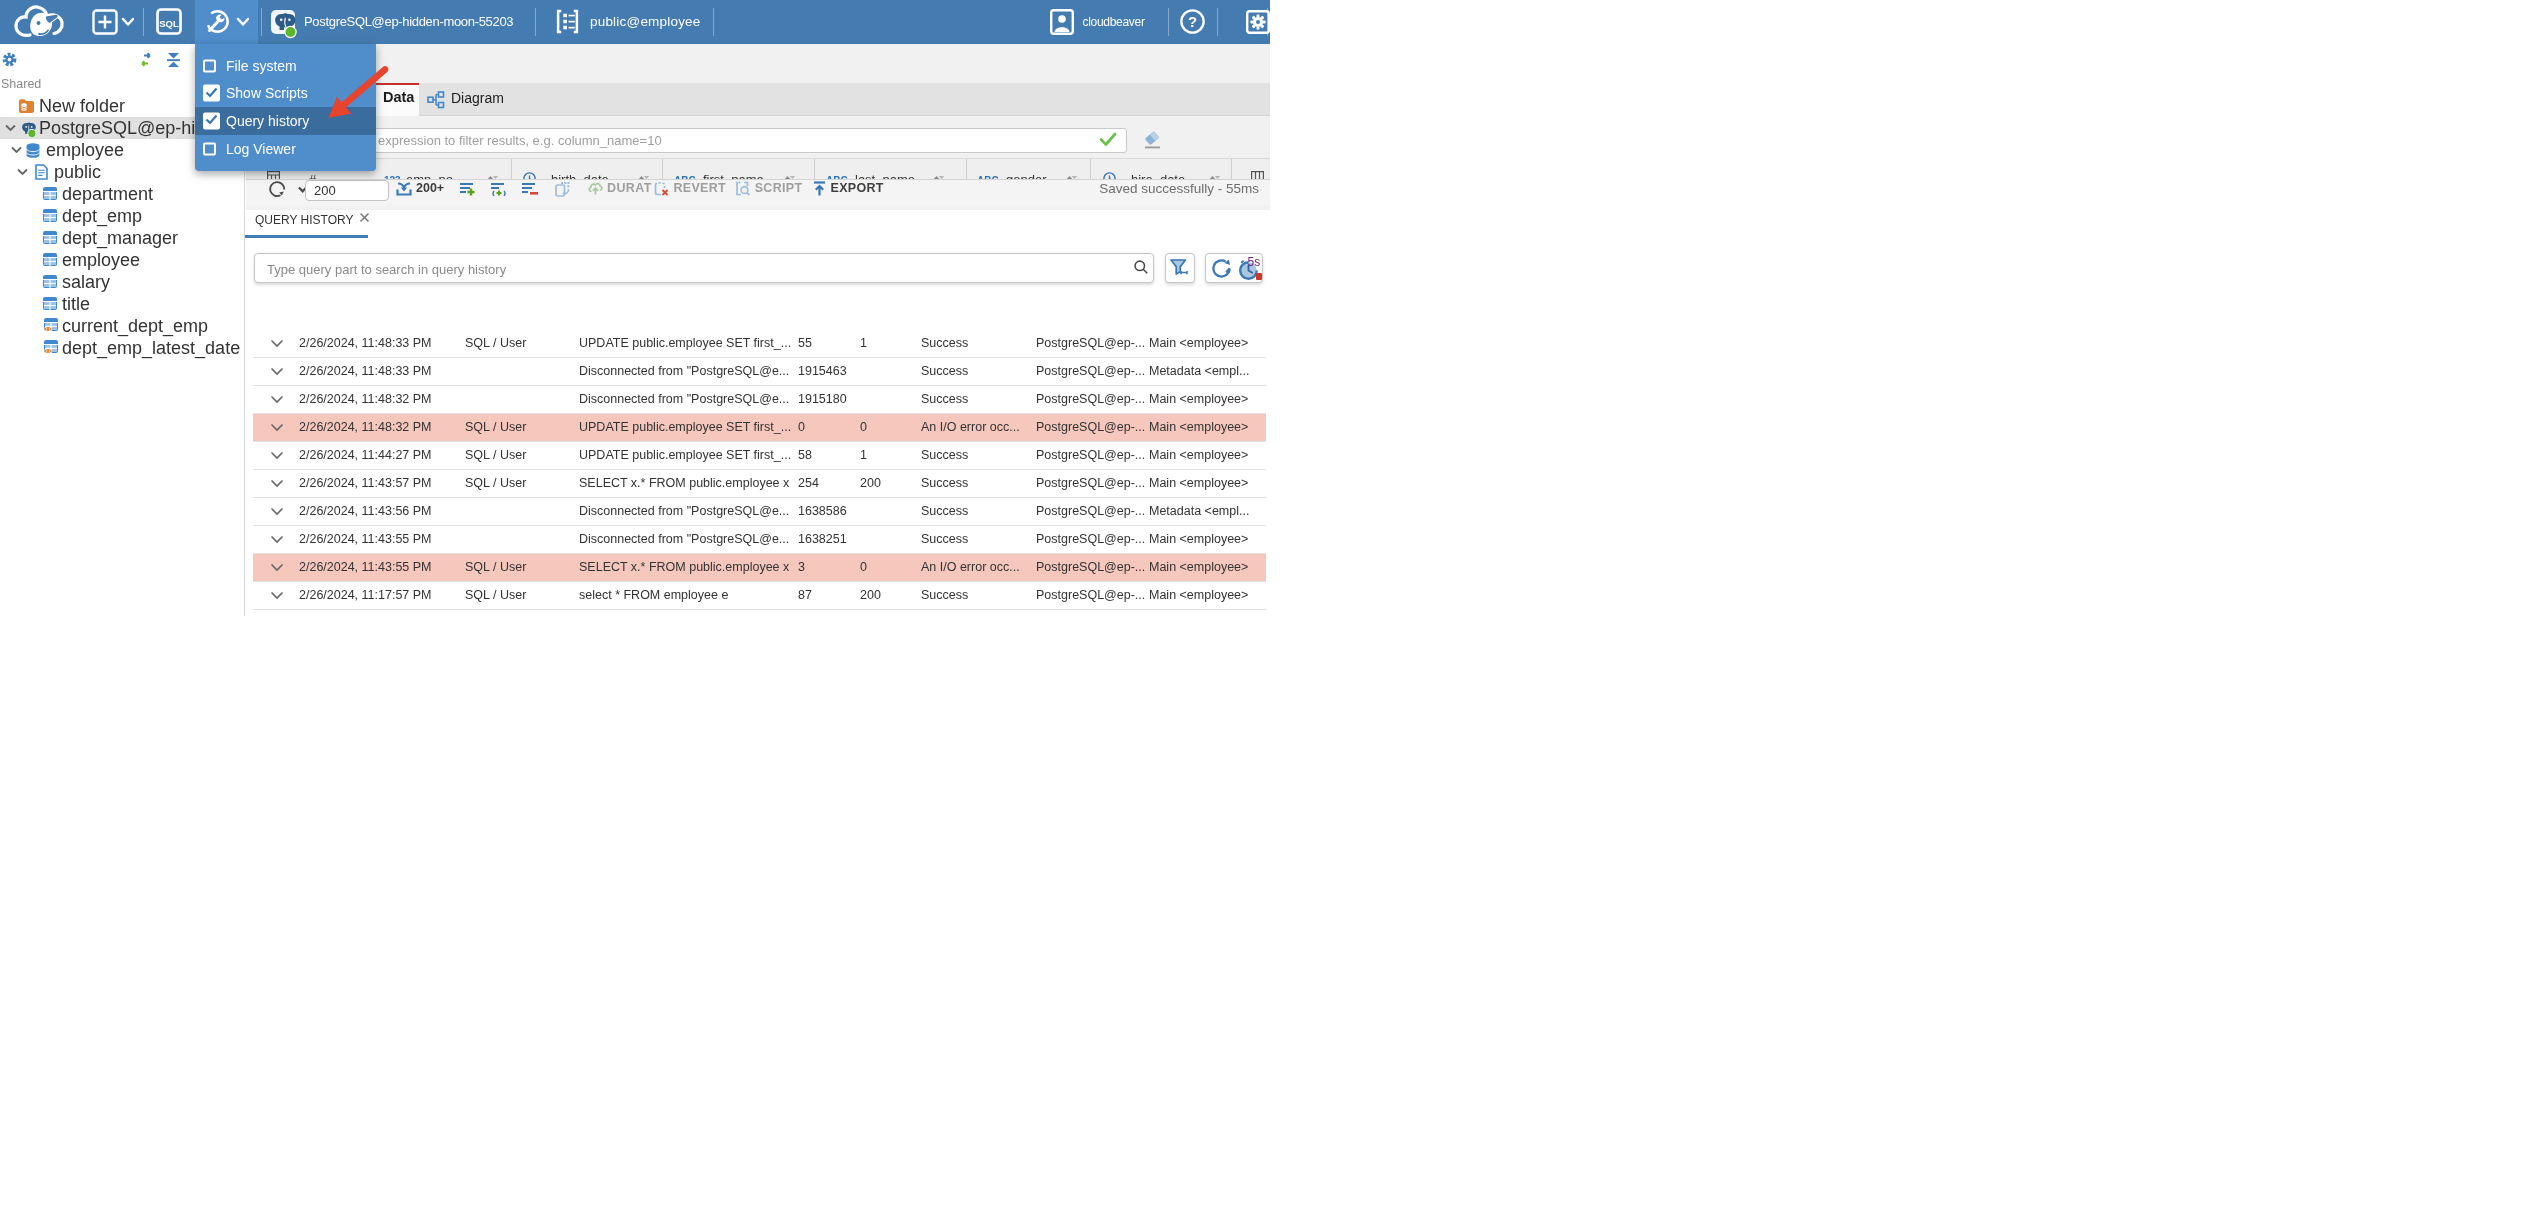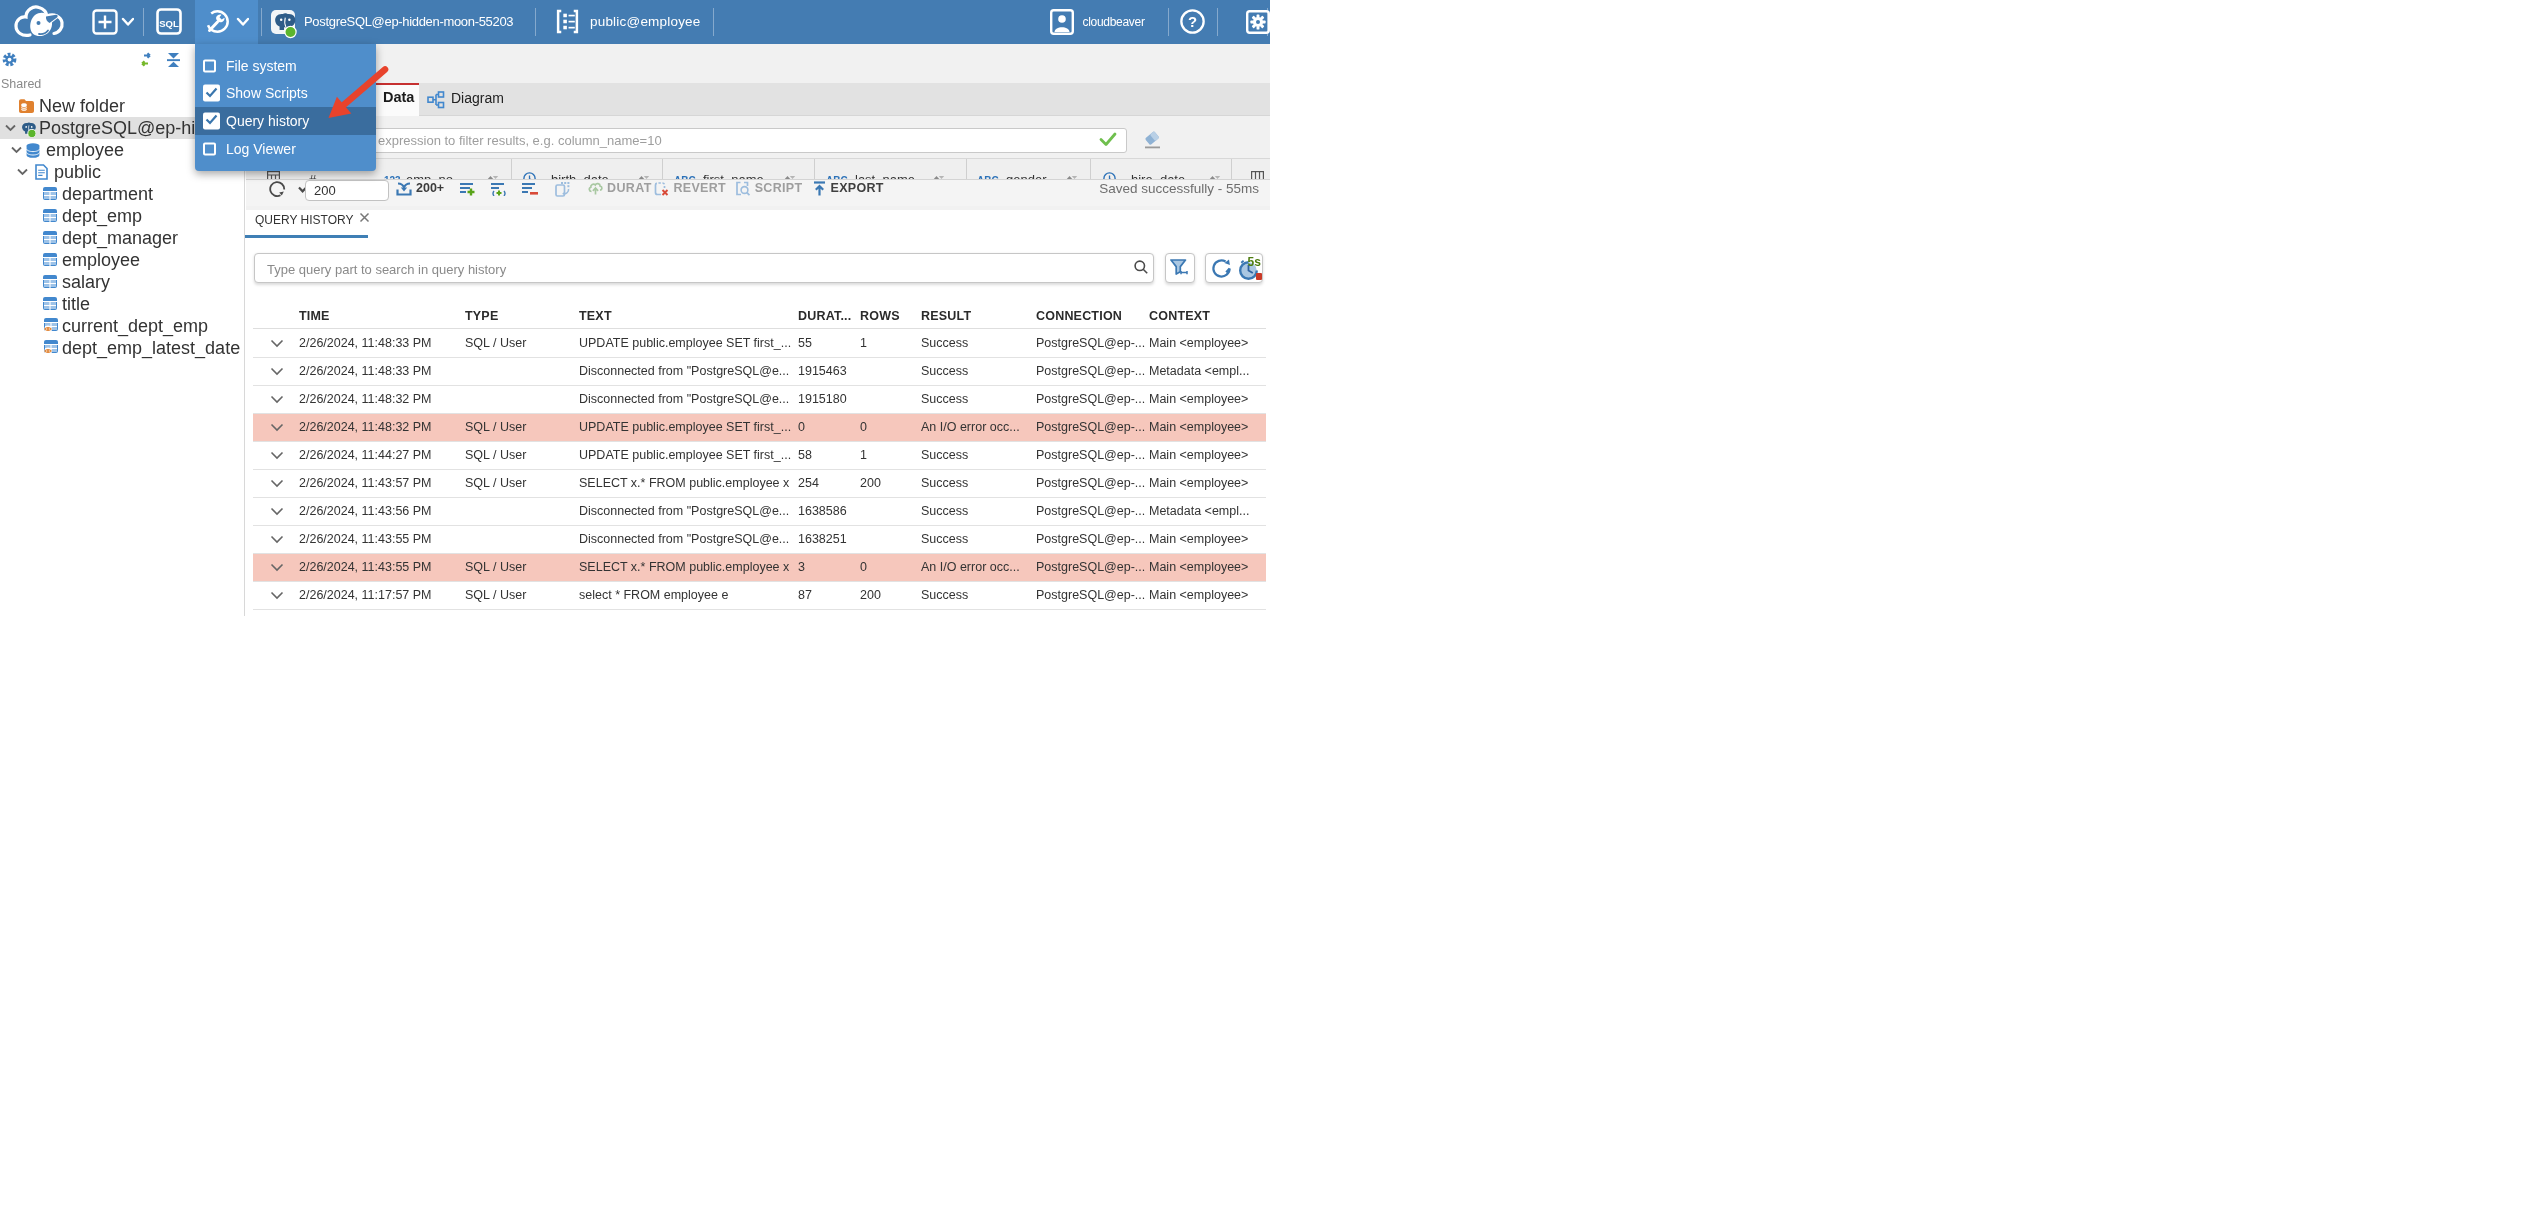--- a/index.html
+++ b/index.html
@@ -478,33 +478,23 @@
   <path d="M18.6 10.5 A8.1 8.1 0 1 1 14.6 3.5" fill="none" stroke="#3b78b3" stroke-width="2.2"></path>
   <path d="M18.9 6.9 L13.5 5.1 L18 1.4 Z" fill="#3b78b3"></path>
   <path d="M18.6 10.5 L15.2 14.2" fill="none" stroke="#3b78b3" stroke-width="2.2"></path>
 </svg>
 <svg class="abs" style="left:1238px;top:258.5px" width="22" height="22" viewBox="0 0 22 22">
   <circle cx="10.5" cy="11.5" r="8.3" fill="#aac7e2"></circle>
   <path d="M10.5 3.2 A8.3 8.3 0 1 0 18.8 11.5" fill="none" stroke="#3b78b3" stroke-width="2.4"></path>
   <path d="M10.5 6 V11.5 L14.8 14" fill="none" stroke="#2e62a0" stroke-width="1.8"></path>
   <path d="M3.2 3.8 L5.6 1.8" stroke="#3b78b3" stroke-width="1.8"></path>
 </svg>
-<div class="abs" style="left:1247.5px;top:254.5px;font-size:12px;font-weight:bold;color:#4d7c0f">5s</div>
+<div class="abs" style="left:1247.5px;top:254.5px;font-size:12px;font-weight:normal;color:#701a75">5s</div>
 <div class="abs" style="left:1255.5px;top:273px;width:6.5px;height:6.5px;background:#c93a28;border-radius:1px"></div>
 
-<div class="qhrow">
-  <span style="left:46px">TIME</span>
-      <span style="left:212px">TYPE</span>
-      <span style="left:326px">TEXT</span>
-      <span style="left:545px">DURAT...</span>
-      <span style="left:607px">ROWS</span>
-      <span style="left:668px">RESULT</span>
-      <span style="left:783px">CONNECTION</span>
-      <span style="left:896px">CONTEXT</span>
-</div>
 <div class="qr" style="top:329.5px">
       <svg style="position:absolute;left:17px;top:9px" width="14" height="9" viewBox="0 0 14 9">
         <path d="M1.5 1.5 L7 7 L12.5 1.5" fill="none" stroke="#666" stroke-width="1.6"></path>
       </svg>
       <span class="c1">2/26/2024, 11:48:33 PM</span>
       <span class="c2">SQL / User</span>
       <span class="c3">UPDATE public.employee SET first_...</span>
       <span class="c4">55</span>
       <span class="c5">1</span>
       <span class="c6">Success</span>

